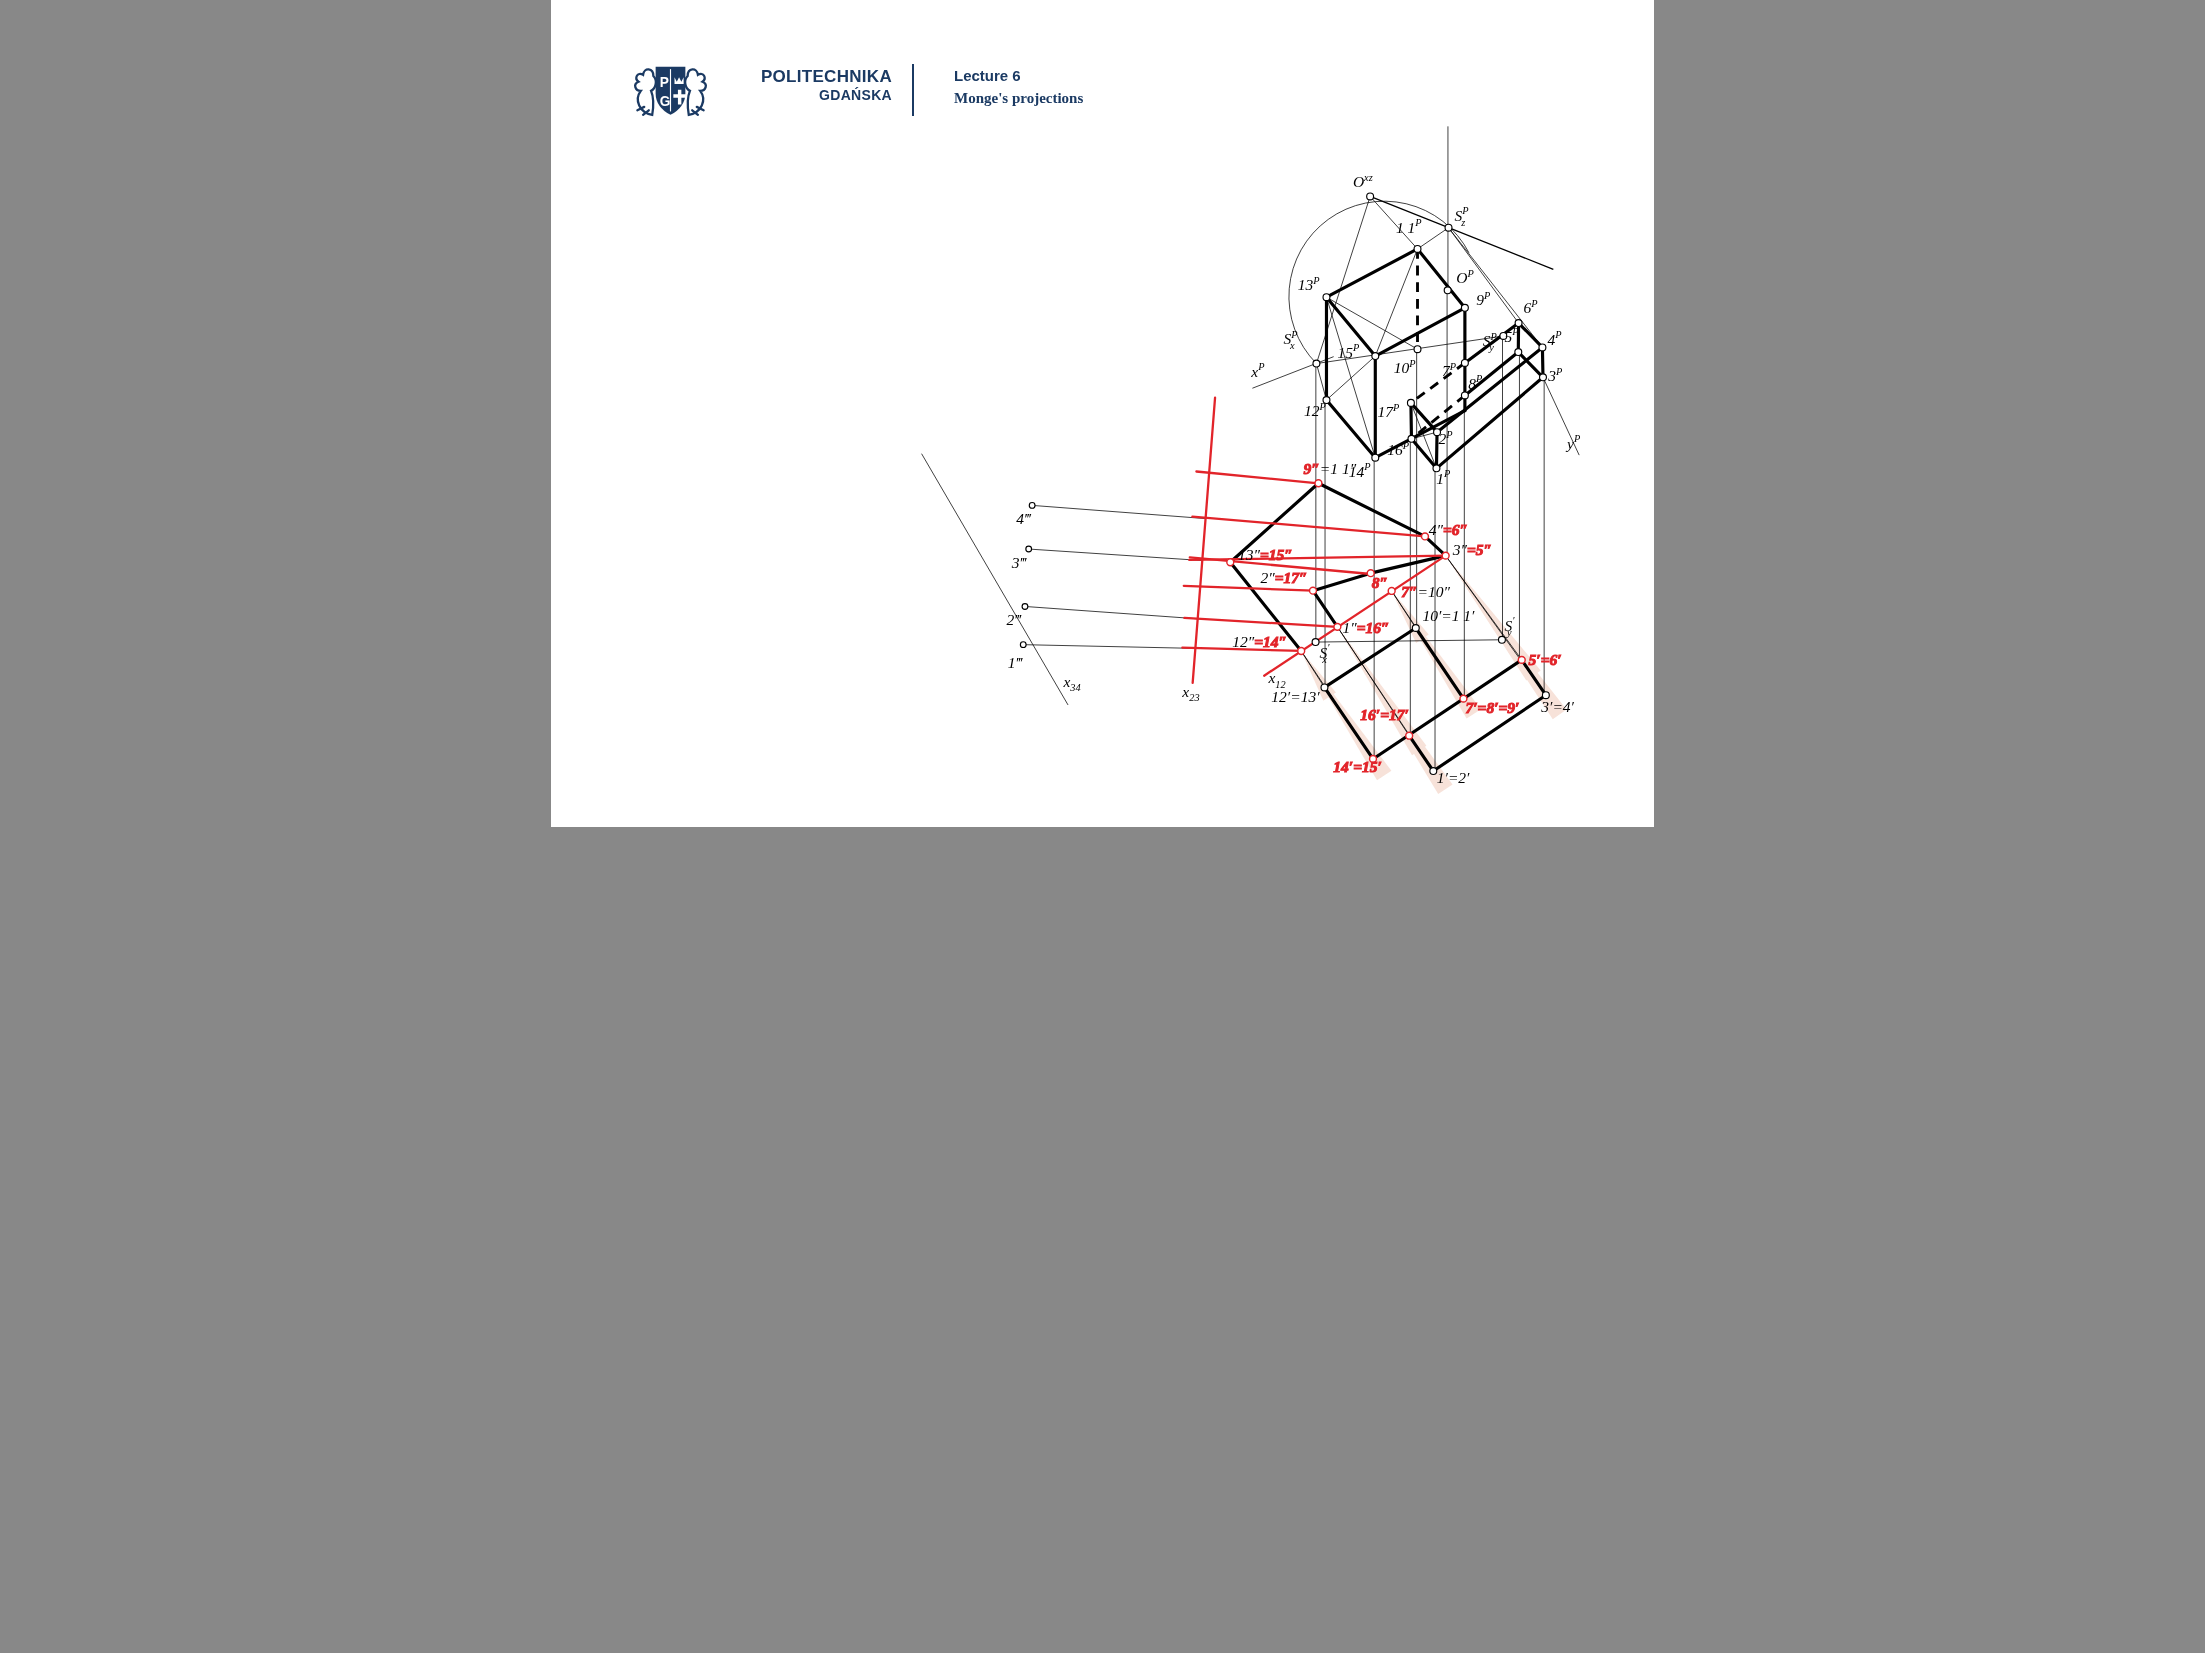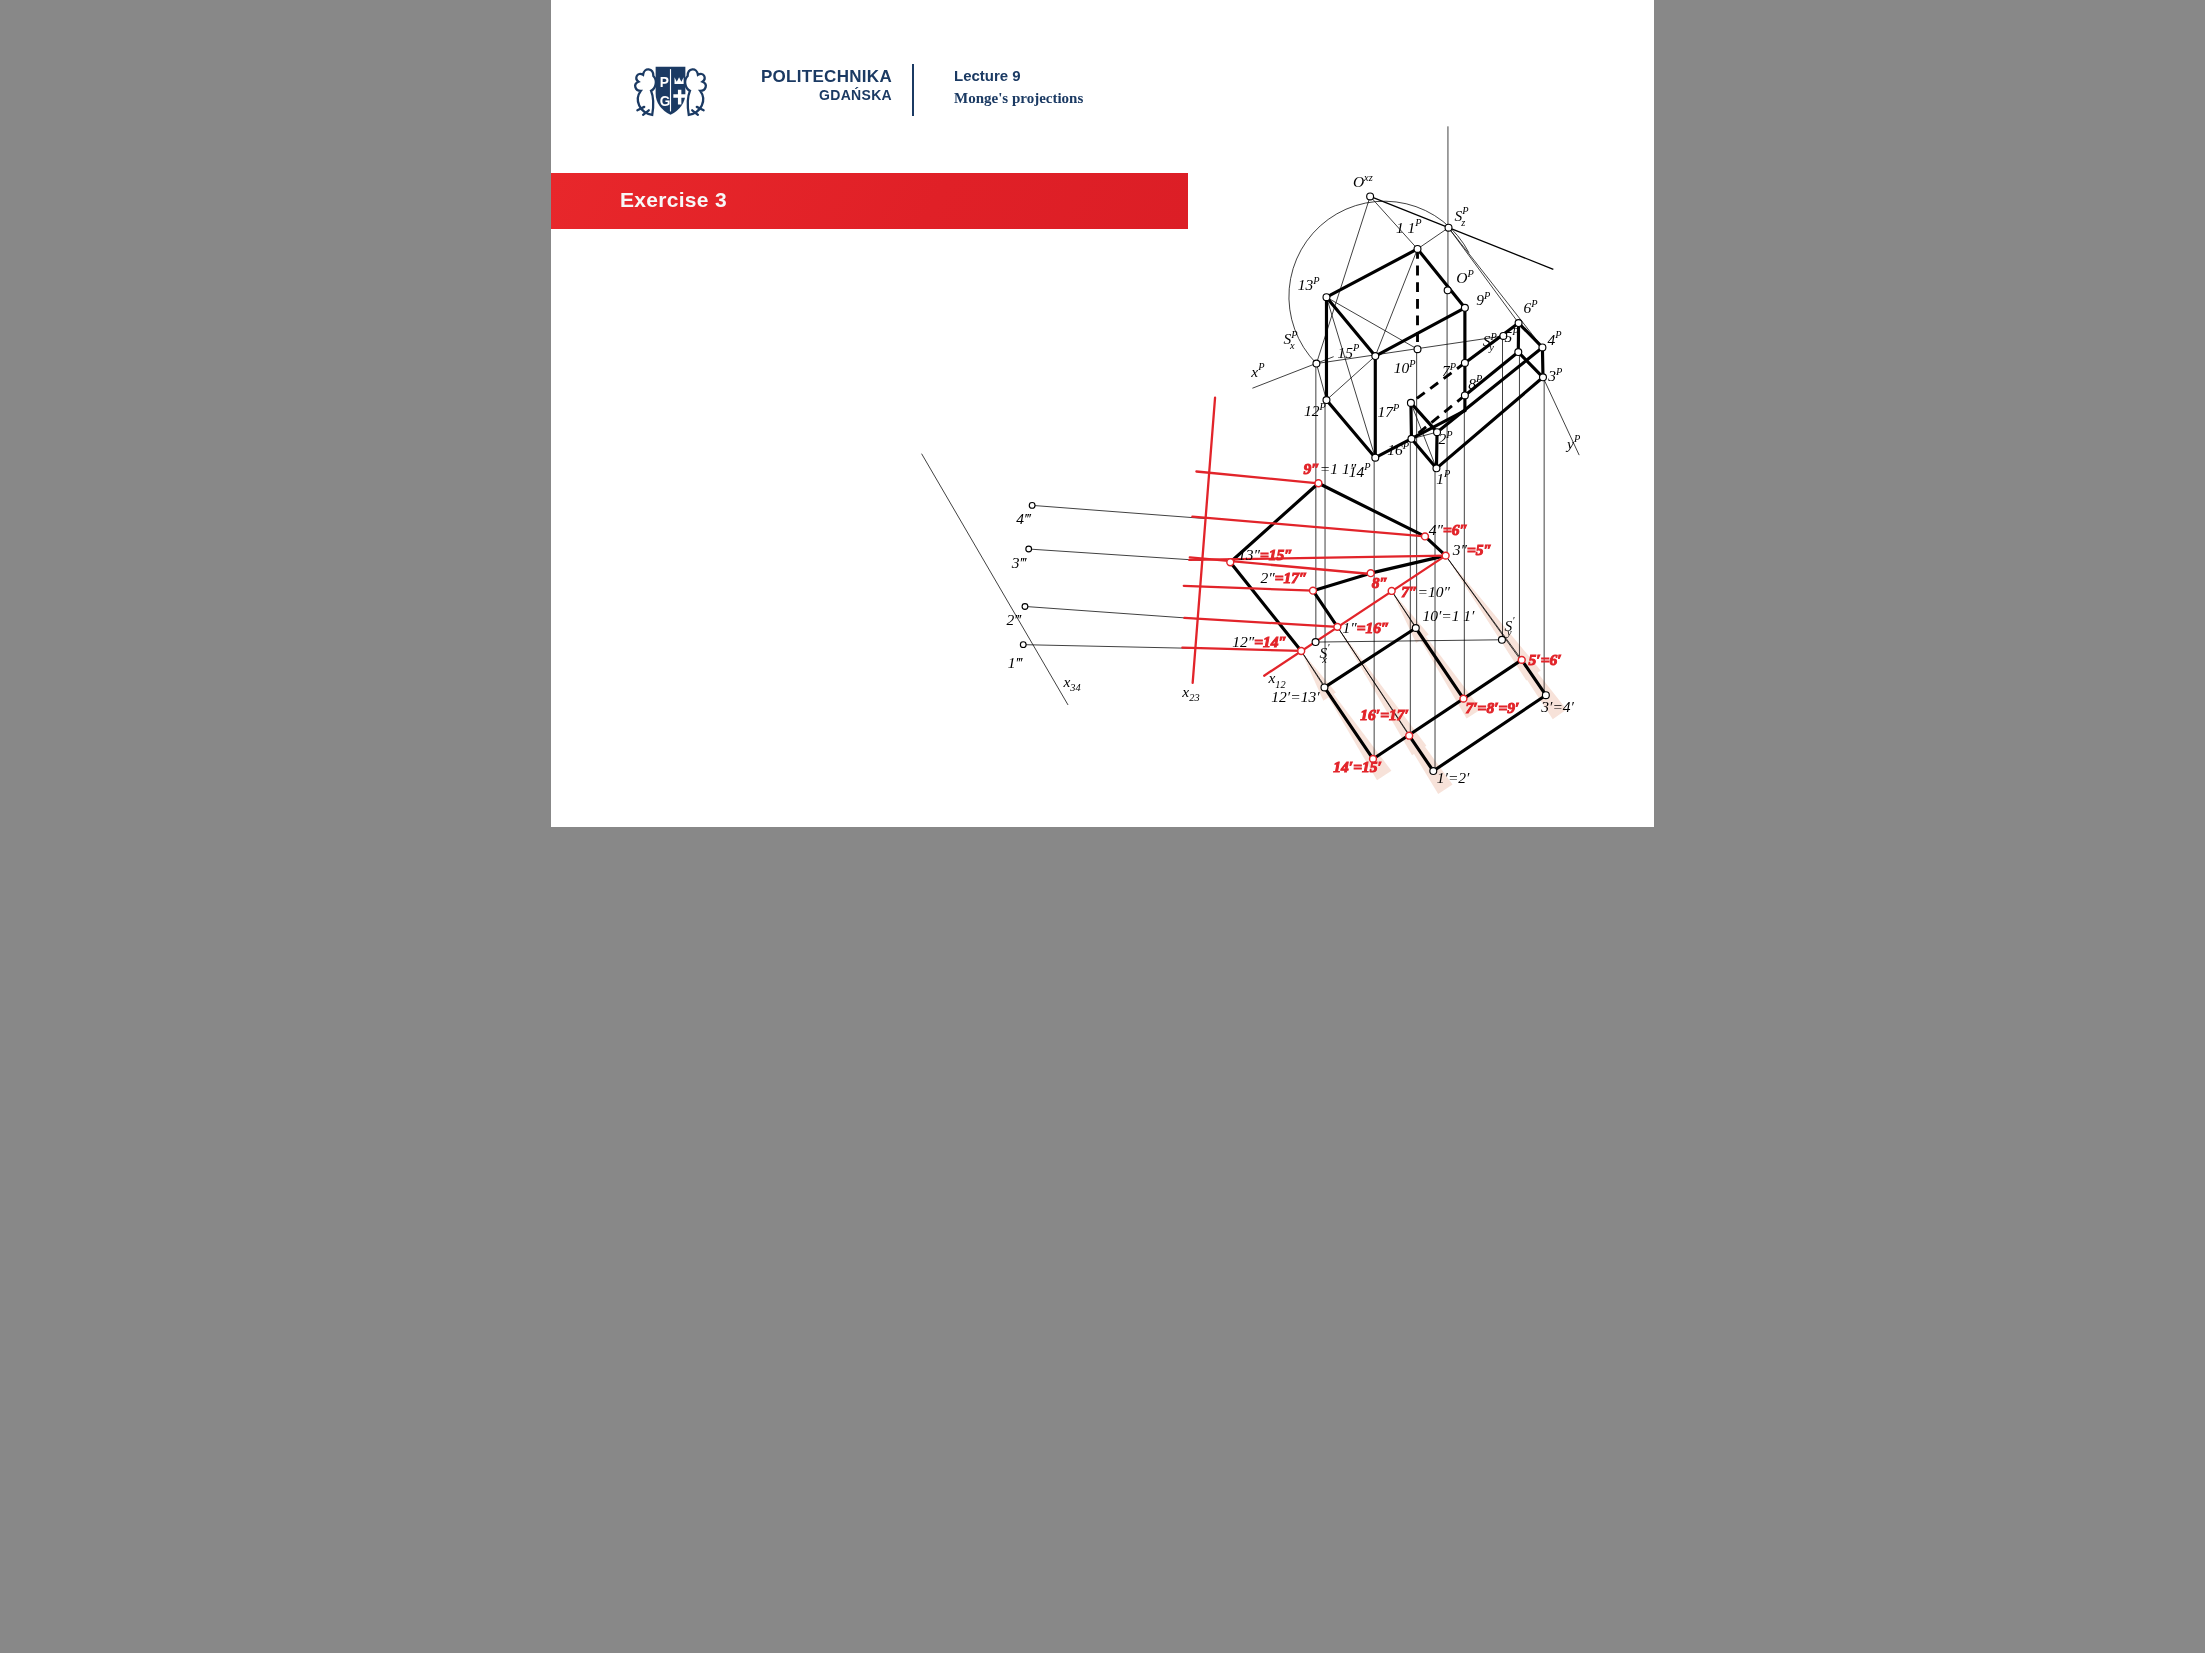--- a/index.html
+++ b/index.html
@@ -55,27 +55,24 @@
     <path d="M95 30 l4 8 l4 -8 l4 8 l4 -8 v12 h-16 z" fill="#fff"></path>
     <path d="M101 52 h6 v8 h8 v6 h-8 v12 h-6 v-12 h-8 v-6 h8 z" fill="#fff"></path>
   </svg>
 
   <div class="brand">
     <div class="l1">POLITECHNIKA</div>
     <div class="l2">GDAŃSKA</div>
   </div>
   <div class="divider"></div>
   <div class="lect">
-    <div class="l1">Lecture 9</div>
+    <div class="l1">Lecture 6</div>
     <div class="l2">Monge's projections</div>
   </div>
 
-  <div class="banner">
-    <span>Exercise 3</span>
-  </div>
 
   <svg class="draw" viewBox="0 0 3840 2880">
 
     <g class="fans">
       <polygon points="2612,2267 2689,2440 2733,2412"></polygon>
       <polygon points="2612,2267 2876,2717 2926,2684"></polygon>
       <polygon points="2738,2183 2998,2630 3048,2597"></polygon>
       <polygon points="2738,2183 3089,2765 3139,2732"></polygon>
       <polygon points="2927,2058 3012,2239 3056,2210"></polygon>
       <polygon points="2927,2058 3188,2502 3238,2470"></polygon>

